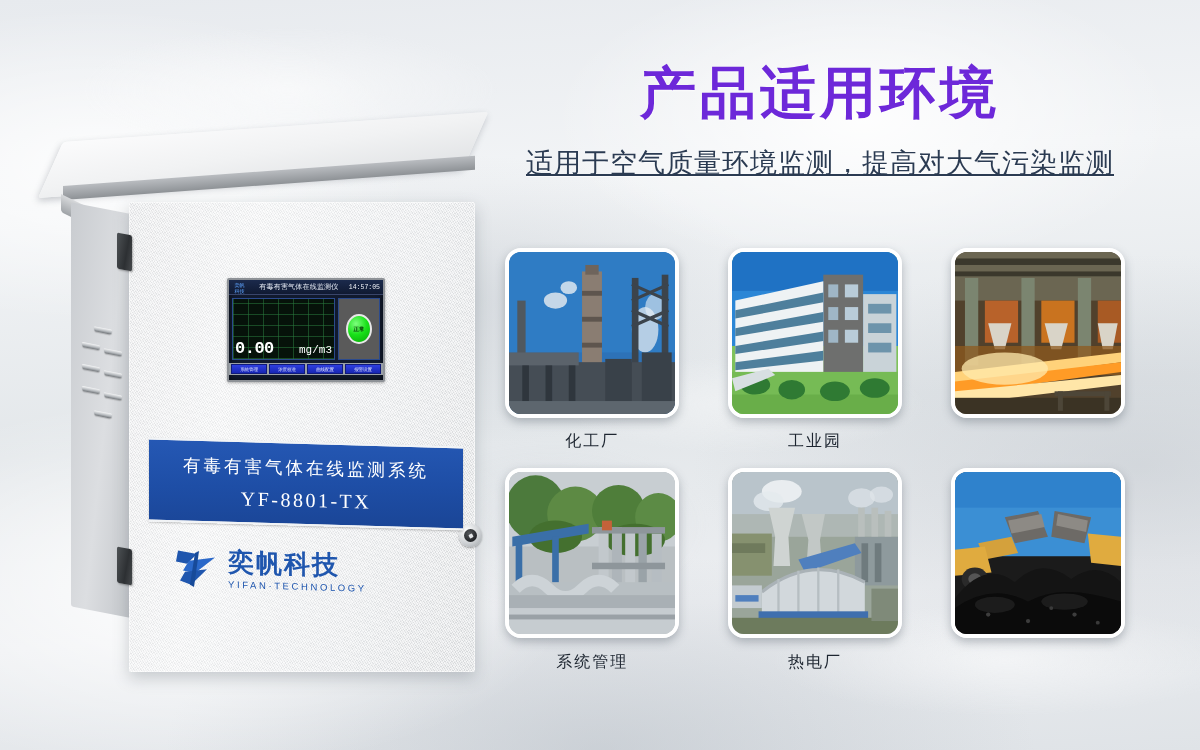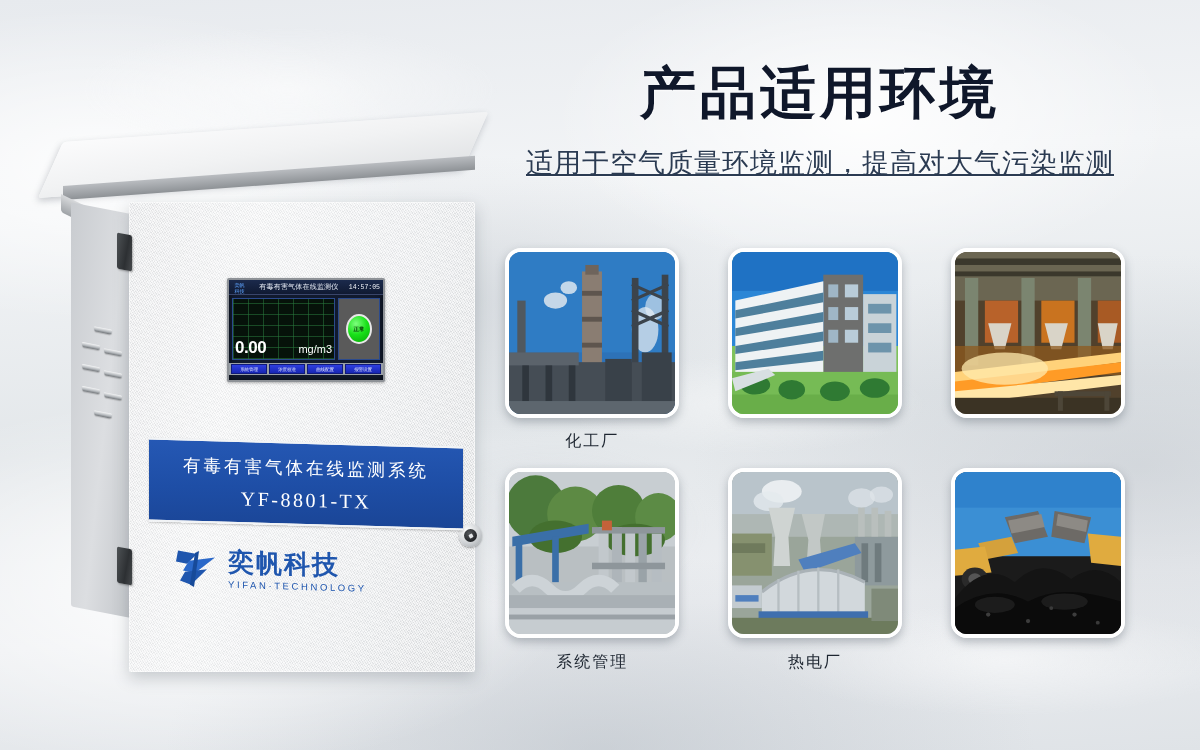--- a/index.html
+++ b/index.html
@@ -32,21 +32,21 @@
       radial-gradient(ellipse 340px 80px at 84% 88%, rgba(255,255,255,.9), rgba(255,255,255,0) 70%),
       radial-gradient(ellipse 220px 120px at 46% 70%, rgba(198,204,211,.5), rgba(255,255,255,0) 72%);
   }
 
   
   .headline {
     position: absolute; left: 470px; top: 62px; width: 700px;
     text-align: center;
   }
   .title {
-    font-size: 56px; font-weight: bold; color: #0f172a;
+    font-size: 56px; font-weight: bold; color: #6d28d9;
     letter-spacing: 4px; line-height: 1.12;
     text-shadow: 0 1px 2px rgba(255,255,255,.8);
   }
   .subtitle {
     margin-top: 20px;
     font-size: 27px; color: #2b3b52; letter-spacing: 1px;
     text-shadow: 0 1px 1px rgba(255,255,255,.7);
     text-decoration: underline;
   }
 
@@ -141,20 +141,21 @@
 
   .scr-body { display: flex; height: 68px; padding: 3px; gap: 3px; }
   .scr-graph {
     flex: 1;
     background:
       repeating-linear-gradient(0deg, rgba(40,120,60,.55) 0 1px, transparent 1px 11px),
       repeating-linear-gradient(90deg, rgba(40,120,60,.55) 0 1px, transparent 1px 15px),
       #06120a;
     border: 1px solid #2b4a8d;
     position: relative;
+    font-family: Liberation Mono, monospace;
   }
   .scr-readout {
     position: absolute; left: 2px; right: 2px; bottom: 1px;
     display: flex; align-items: baseline; justify-content: space-between;
     color: #ffffff;
   }
   .scr-value { font-size: 17px; font-weight: bold; letter-spacing: -.5px; }
   .scr-unit { font-size: 11px; }
   .scr-side {
     width: 42px; background: #5a5a5a; border: 1px solid #2b4a8d;
@@ -357,20 +358,21 @@
           <rect x="82" y="56" width="14" height="6" fill="#6d94ab"></rect>
           <rect x="0" y="74" width="100" height="26" fill="#76bb55"></rect>
           <rect x="0" y="88" width="100" height="12" fill="#69ae49"></rect>
           <ellipse cx="14" cy="82" rx="9" ry="6" fill="#2f7a33"></ellipse>
           <ellipse cx="36" cy="85" rx="8" ry="6" fill="#2f7a33"></ellipse>
           <ellipse cx="62" cy="86" rx="9" ry="6" fill="#2f7a33"></ellipse>
           <ellipse cx="86" cy="84" rx="9" ry="6" fill="#2f7a33"></ellipse>
           <path d="M0 78 L22 72 L26 76 L2 86 Z" fill="#d8dfe2"></path>
         </svg>
       </div>
+      <div class="cap">工业园</div>
     </div>
 
     <div class="cell">
       <div class="thumb">
         <svg viewBox="0 0 100 100" preserveAspectRatio="none">
           <rect width="100" height="100" fill="#51412c"></rect>
           <rect width="100" height="30" fill="#6b6652"></rect>
           <rect x="0" y="4" width="100" height="4" fill="#3b382c"></rect>
           <rect x="0" y="12" width="100" height="3" fill="#3b382c"></rect>
           <rect x="6" y="16" width="8" height="54" fill="#7b8570"></rect>

